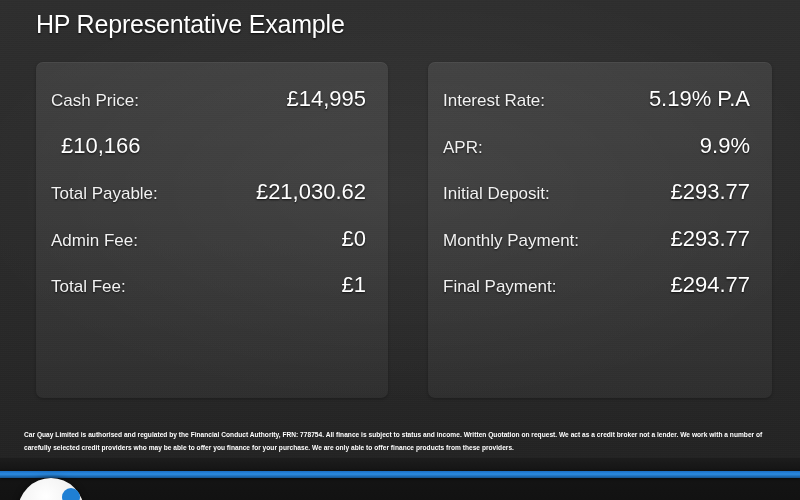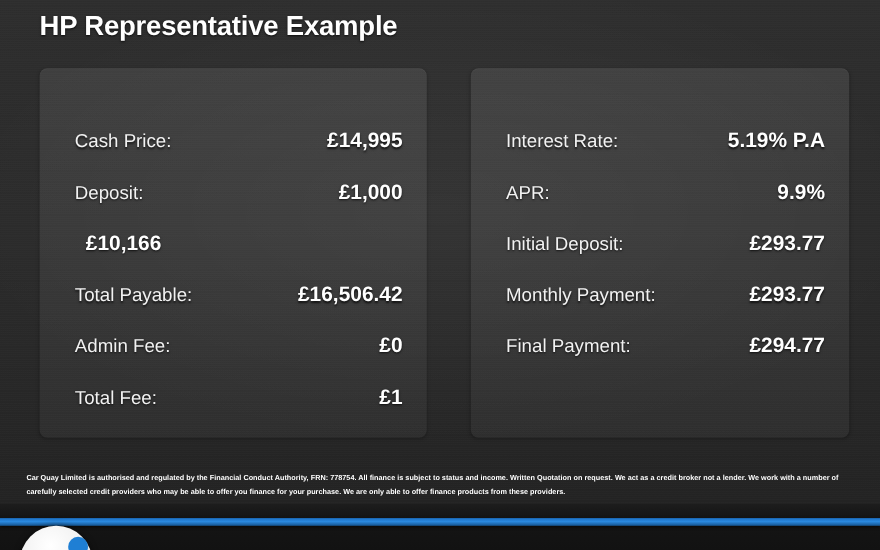--- a/index.html
+++ b/index.html
@@ -50,65 +50,64 @@
   }
 
   .layer { position: relative; z-index: 2; }
 
   
   #title {
     position: absolute;
     left: 36px;
     top: 10px;
     font-size: 25px;
-    font-weight: bold;
+    font-weight: normal;
     color: #ffffff;
     letter-spacing: -0.2px;
     text-shadow: 0 1px 2px rgba(0,0,0,0.75);
     white-space: nowrap;
   }
 
   
   .panel {
     position: absolute;
     top: 62px;
     height: 336px;
     border-radius: 7px;
     background: linear-gradient(180deg,
         rgba(255,255,255,0.085) 0%,
         rgba(255,255,255,0.065) 45%,
         rgba(255,255,255,0.040) 100%);
     box-shadow: inset 0 1px 0 rgba(255,255,255,0.05),
                 0 1px 3px rgba(0,0,0,0.28);
     box-sizing: border-box;
-    padding: 24px 22px 0 32px;
+    padding: 24px 22px 0 15px;
   }
   #panel-left  { left: 36px;  width: 352px; }
   #panel-right { left: 428px; width: 344px; }
 
   .row {
     display: flex;
     align-items: baseline;
     justify-content: space-between;
     height: 46.5px;
     white-space: nowrap;
   }
   .row .label {
     font-size: 17px;
     font-weight: normal;
     color: #f2f2f2;
     text-shadow: 0 1px 2px rgba(0,0,0,0.7);
   }
   .row .value {
-    font-size: 19px;
-    font-weight: bold;
+    font-size: 22px;
+    font-weight: normal;
     color: #ffffff;
     text-shadow: 0 1px 2px rgba(0,0,0,0.75);
     padding-left: 10px;
-    margin-top: 32px;
   }
 
   
   #disclaimer {
     position: absolute;
     left: 24px;
     top: 428px;
     width: 756px;
     font-size: 6.6px;
     font-weight: bold;
@@ -163,32 +162,28 @@
 
   <div id="title" class="layer">HP Representative Example</div>
 
   <div id="panel-left" class="panel layer">
 
     <div class="row">
       <span class="label">Cash Price:</span>
       <span class="value">£14,995</span>
     </div>
 
-    <div class="row">
-      <span class="label">Deposit:</span>
-      <span class="value">£1,000</span>
-    </div>
 
     <div class="row">
       <span class="value">£10,166</span>
     </div>
 
     <div class="row">
       <span class="label">Total Payable:</span>
-      <span class="value">£16,506.42</span>
+      <span class="value">£21,030.62</span>
     </div>
 
     <div class="row">
       <span class="label">Admin Fee:</span>
       <span class="value">£0</span>
     </div>
 
     <div class="row">
       <span class="label">Total Fee:</span>
       <span class="value">£1</span>

